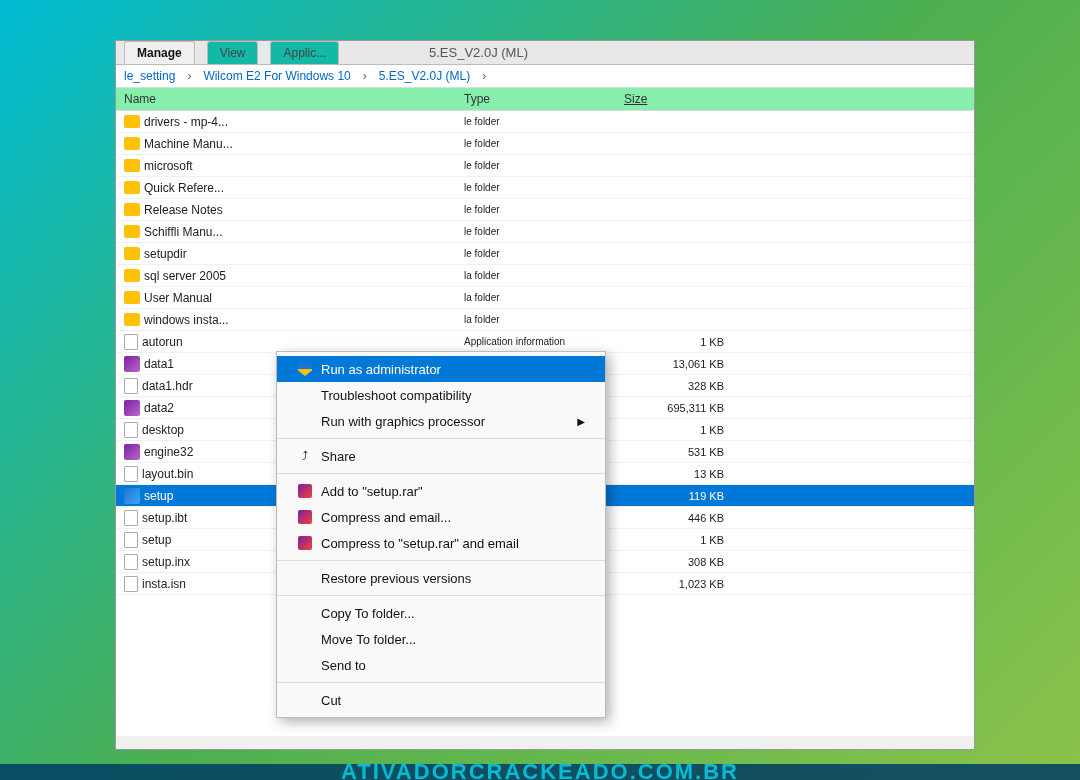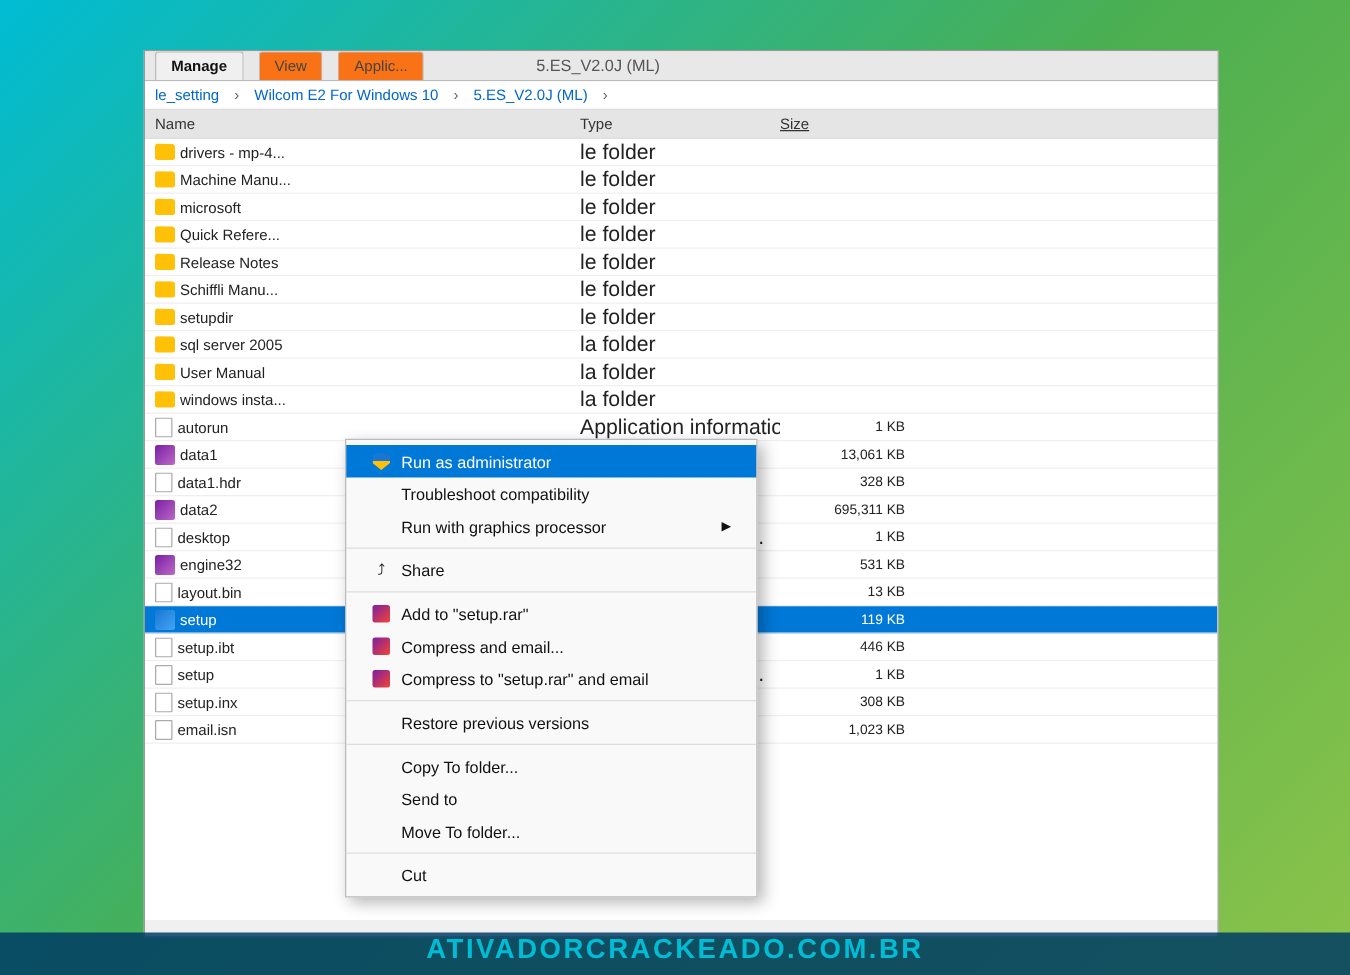--- a/index.html
+++ b/index.html
@@ -71,21 +71,21 @@
     .file-list {
       flex: 1;
       background: #fff;
       overflow: hidden;
       position: relative;
     }
 
     
     .col-headers {
       display: flex;
-      background: #e5e5e5;
+      background: #86efac;
       border-bottom: 1px solid #ddd;
       padding: 4px 8px;
       font-size: 12px;
       color: #333;
     }
 
     .col-name { width: 200px; }
     .col-date { width: 140px; }
     .col-type { width: 160px; }
     .col-size { width: 100px; text-decoration: underline; }
@@ -109,21 +109,21 @@
     .file-item .file-name {
       width: 200px;
       display: flex;
       align-items: center;
       gap: 4px;
       overflow: hidden;
       white-space: nowrap;
     }
 
     .file-item .file-date { width: 140px; font-size: 11px; }
-    .file-item .file-type { width: 160px; font-size: 17px; overflow: hidden; white-space: nowrap; }
+    .file-item .file-type { width: 160px; font-size: 10px; overflow: hidden; white-space: nowrap; }
     .file-item .file-size { width: 100px; font-size: 11px; text-align: right; }
 
     
     .icon-folder {
       display: inline-block;
       width: 16px; height: 13px;
       background: #ffc107;
       border-radius: 2px 3px 2px 2px;
       position: relative;
       flex-shrink: 0;
@@ -231,23 +231,24 @@
     .winrar-icon {
       width: 14px; height: 14px;
       background: linear-gradient(135deg, #7b1fa2, #f44336);
       border-radius: 2px;
     }
 
     
     .watermark {
       position: absolute;
       bottom: 0; left: 0; right: 0;
-      height: 34px;
+      height: 16px;
       background: rgba(0,60,100,0.85);
       display: flex;
+      align-items: center;
       justify-content: center;
       z-index: 5;
     }
 
     .watermark-text {
       font-family: Arial Black, Arial, sans-serif;
       font-size: 22px;
       font-weight: 900;
       color: #00bcd4;
       letter-spacing: 2px;
@@ -262,21 +263,21 @@
       align-items: flex-end;
       padding: 0 8px;
       gap: 12px;
     }
 
     .tab {
       padding: 4px 12px;
       font-size: 12px;
       border: 1px solid #bbb;
       border-bottom: none;
-      background: #f97316;
+      background: #14b8a6;
       color: #444;
       cursor: pointer;
       border-radius: 3px 3px 0 0;
     }
 
     .tab.active {
       background: #f0f0f0;
       color: #111;
       font-weight: 600;
     }
@@ -503,21 +504,21 @@
         <span class="icon-file"></span>
         <span>setup.inx</span>
       </div>
       <div class="file-date">07/04/2011 03:25</div>
       <div class="file-type">INX File</div>
       <div class="file-size">308 KB</div>
     </div>
           <div class="file-item">
       <div class="file-name">
         <span class="icon-file"></span>
-        <span>email.isn</span>
+        <span>insta.isn</span>
       </div>
       <div class="file-date">23/01/2011 22:02</div>
       <div class="file-type">ISN File</div>
       <div class="file-size">1,023 KB</div>
     </div>
         </div>
 
     </div>
   </div>
 
@@ -569,25 +570,25 @@
         <span class="item-icon"></span>
         <span>Restore previous versions</span>
       </div>
       <div class="context-menu-separator"></div>
       <div class="context-menu-item">
         <span class="item-icon"></span>
         <span>Copy To folder...</span>
       </div>
       <div class="context-menu-item">
         <span class="item-icon"></span>
+        <span>Move To folder...</span>
+      </div>
+      <div class="context-menu-item">
+        <span class="item-icon"></span>
         <span>Send to</span>
-      </div>
-      <div class="context-menu-item">
-        <span class="item-icon"></span>
-        <span>Move To folder...</span>
       </div>
       <div class="context-menu-separator"></div>
       <div class="context-menu-item">
         <span class="item-icon"></span>
         <span>Cut</span>
       </div>
     </div>
 
 </div>
 

